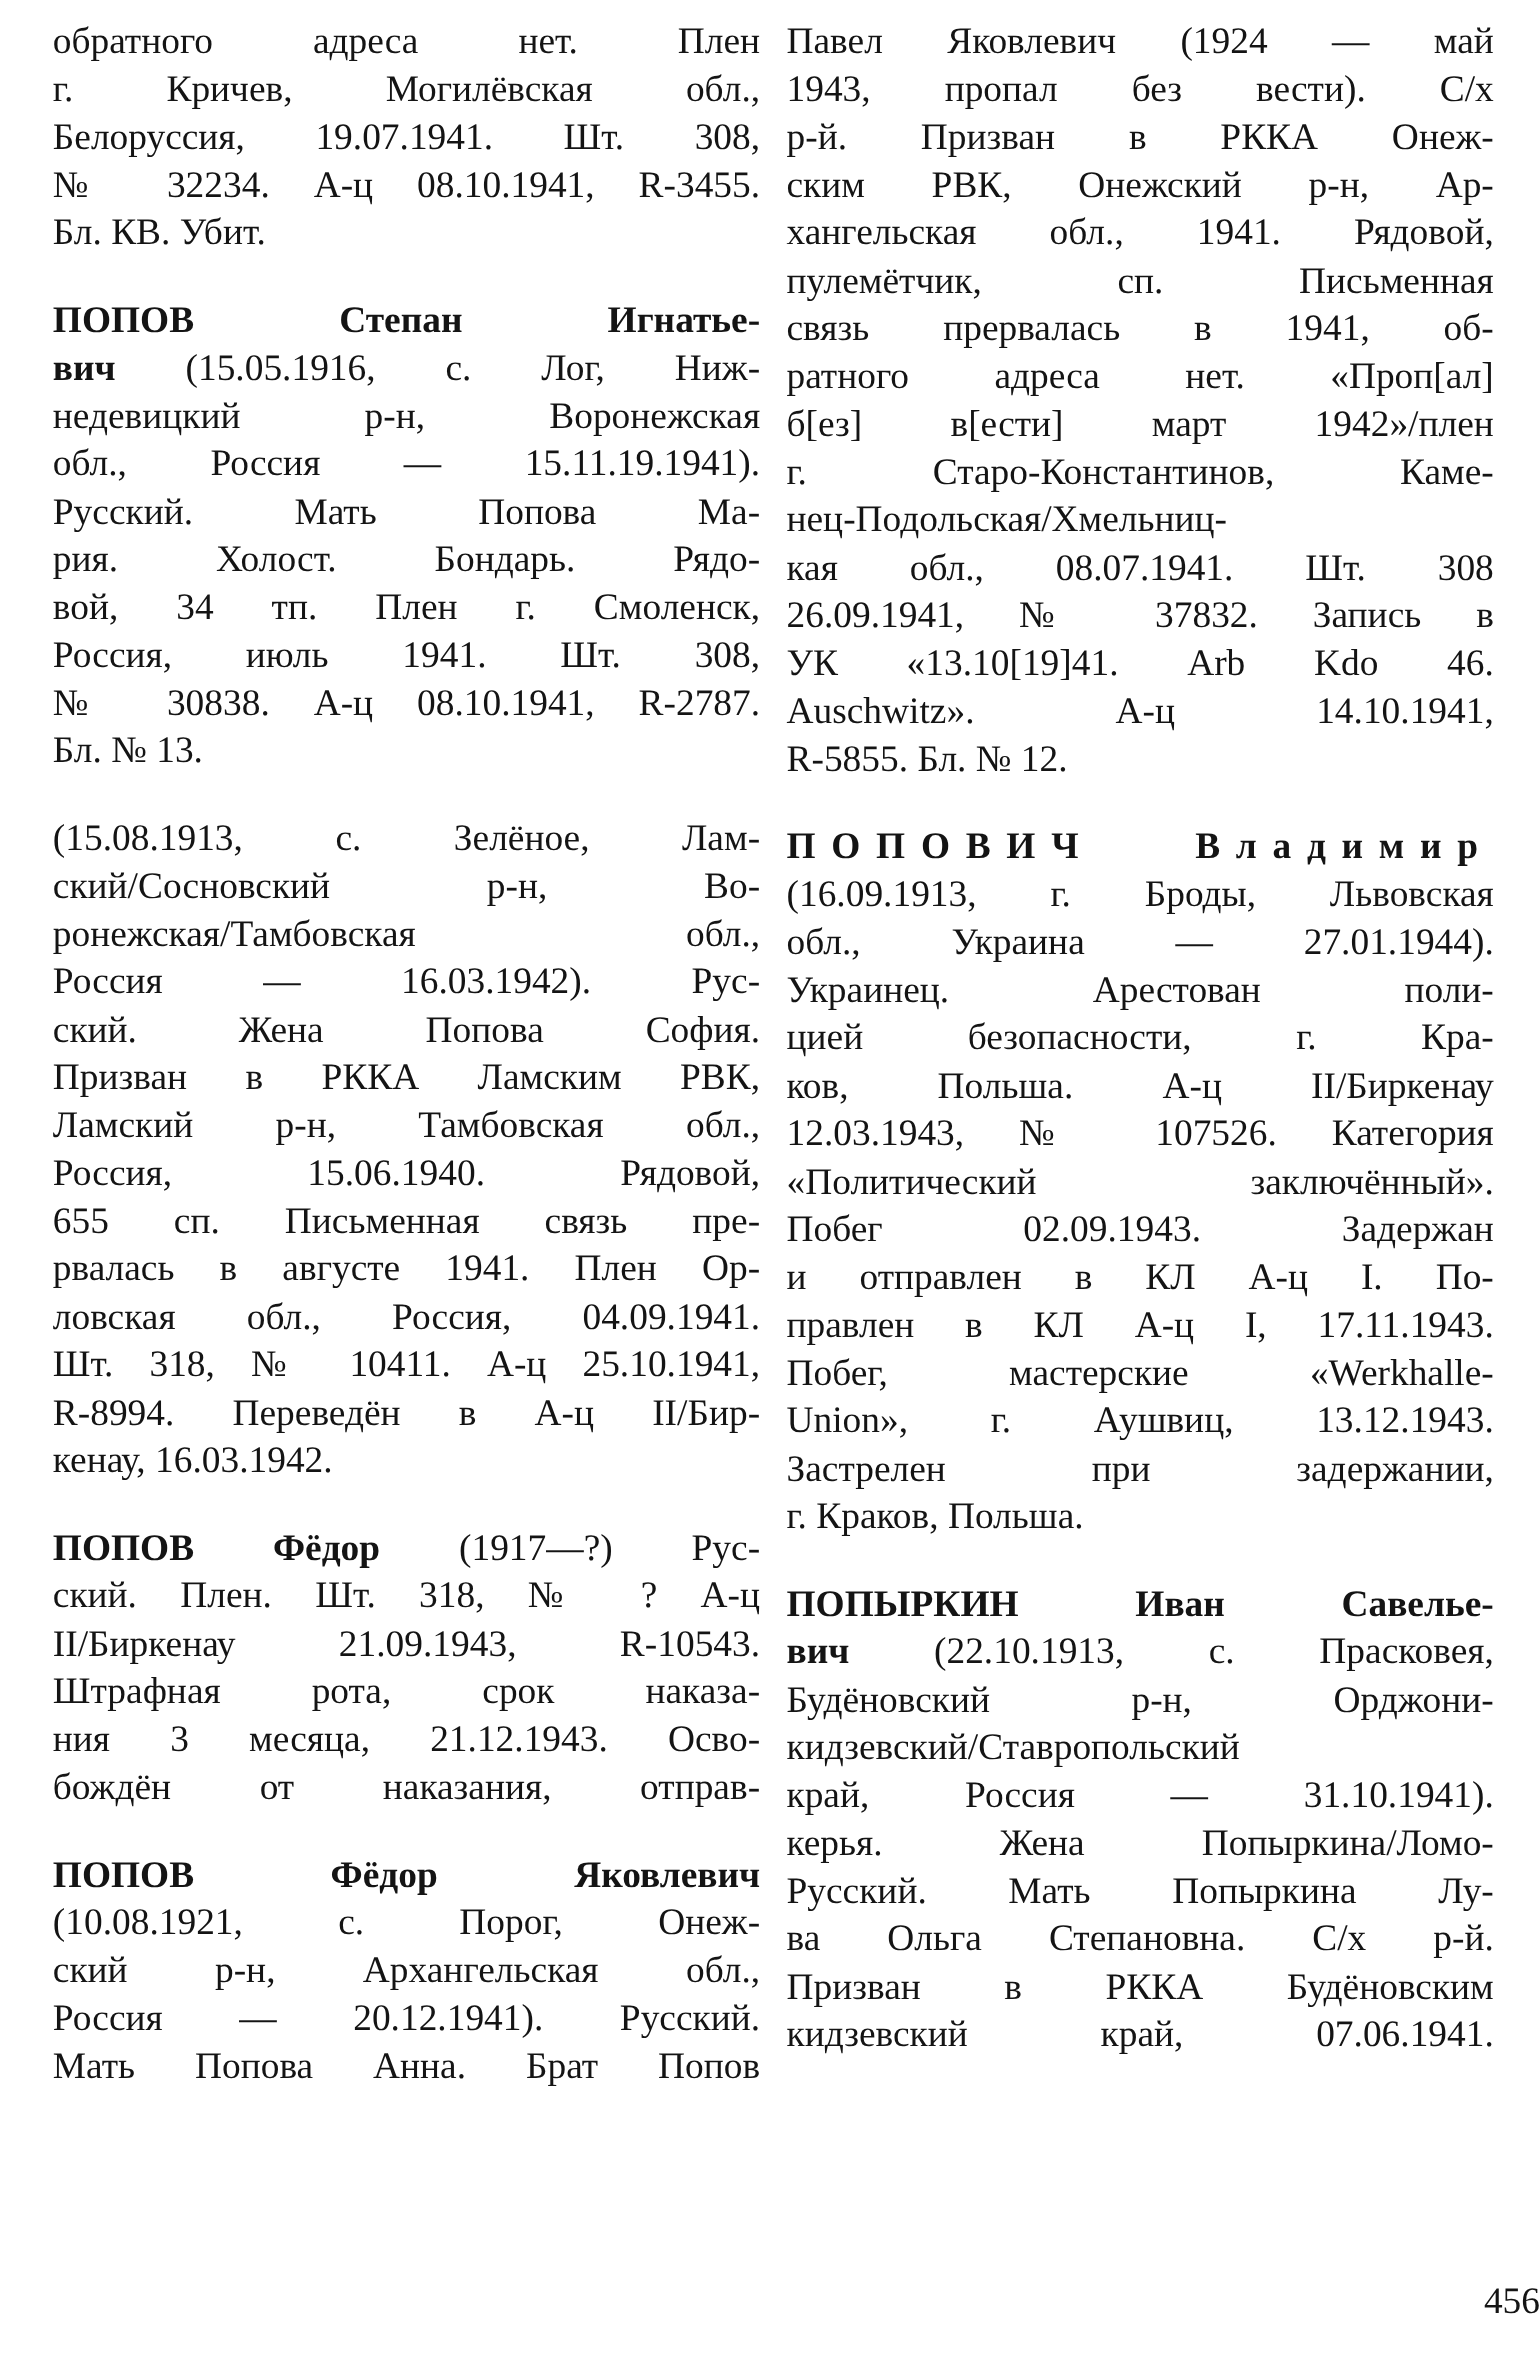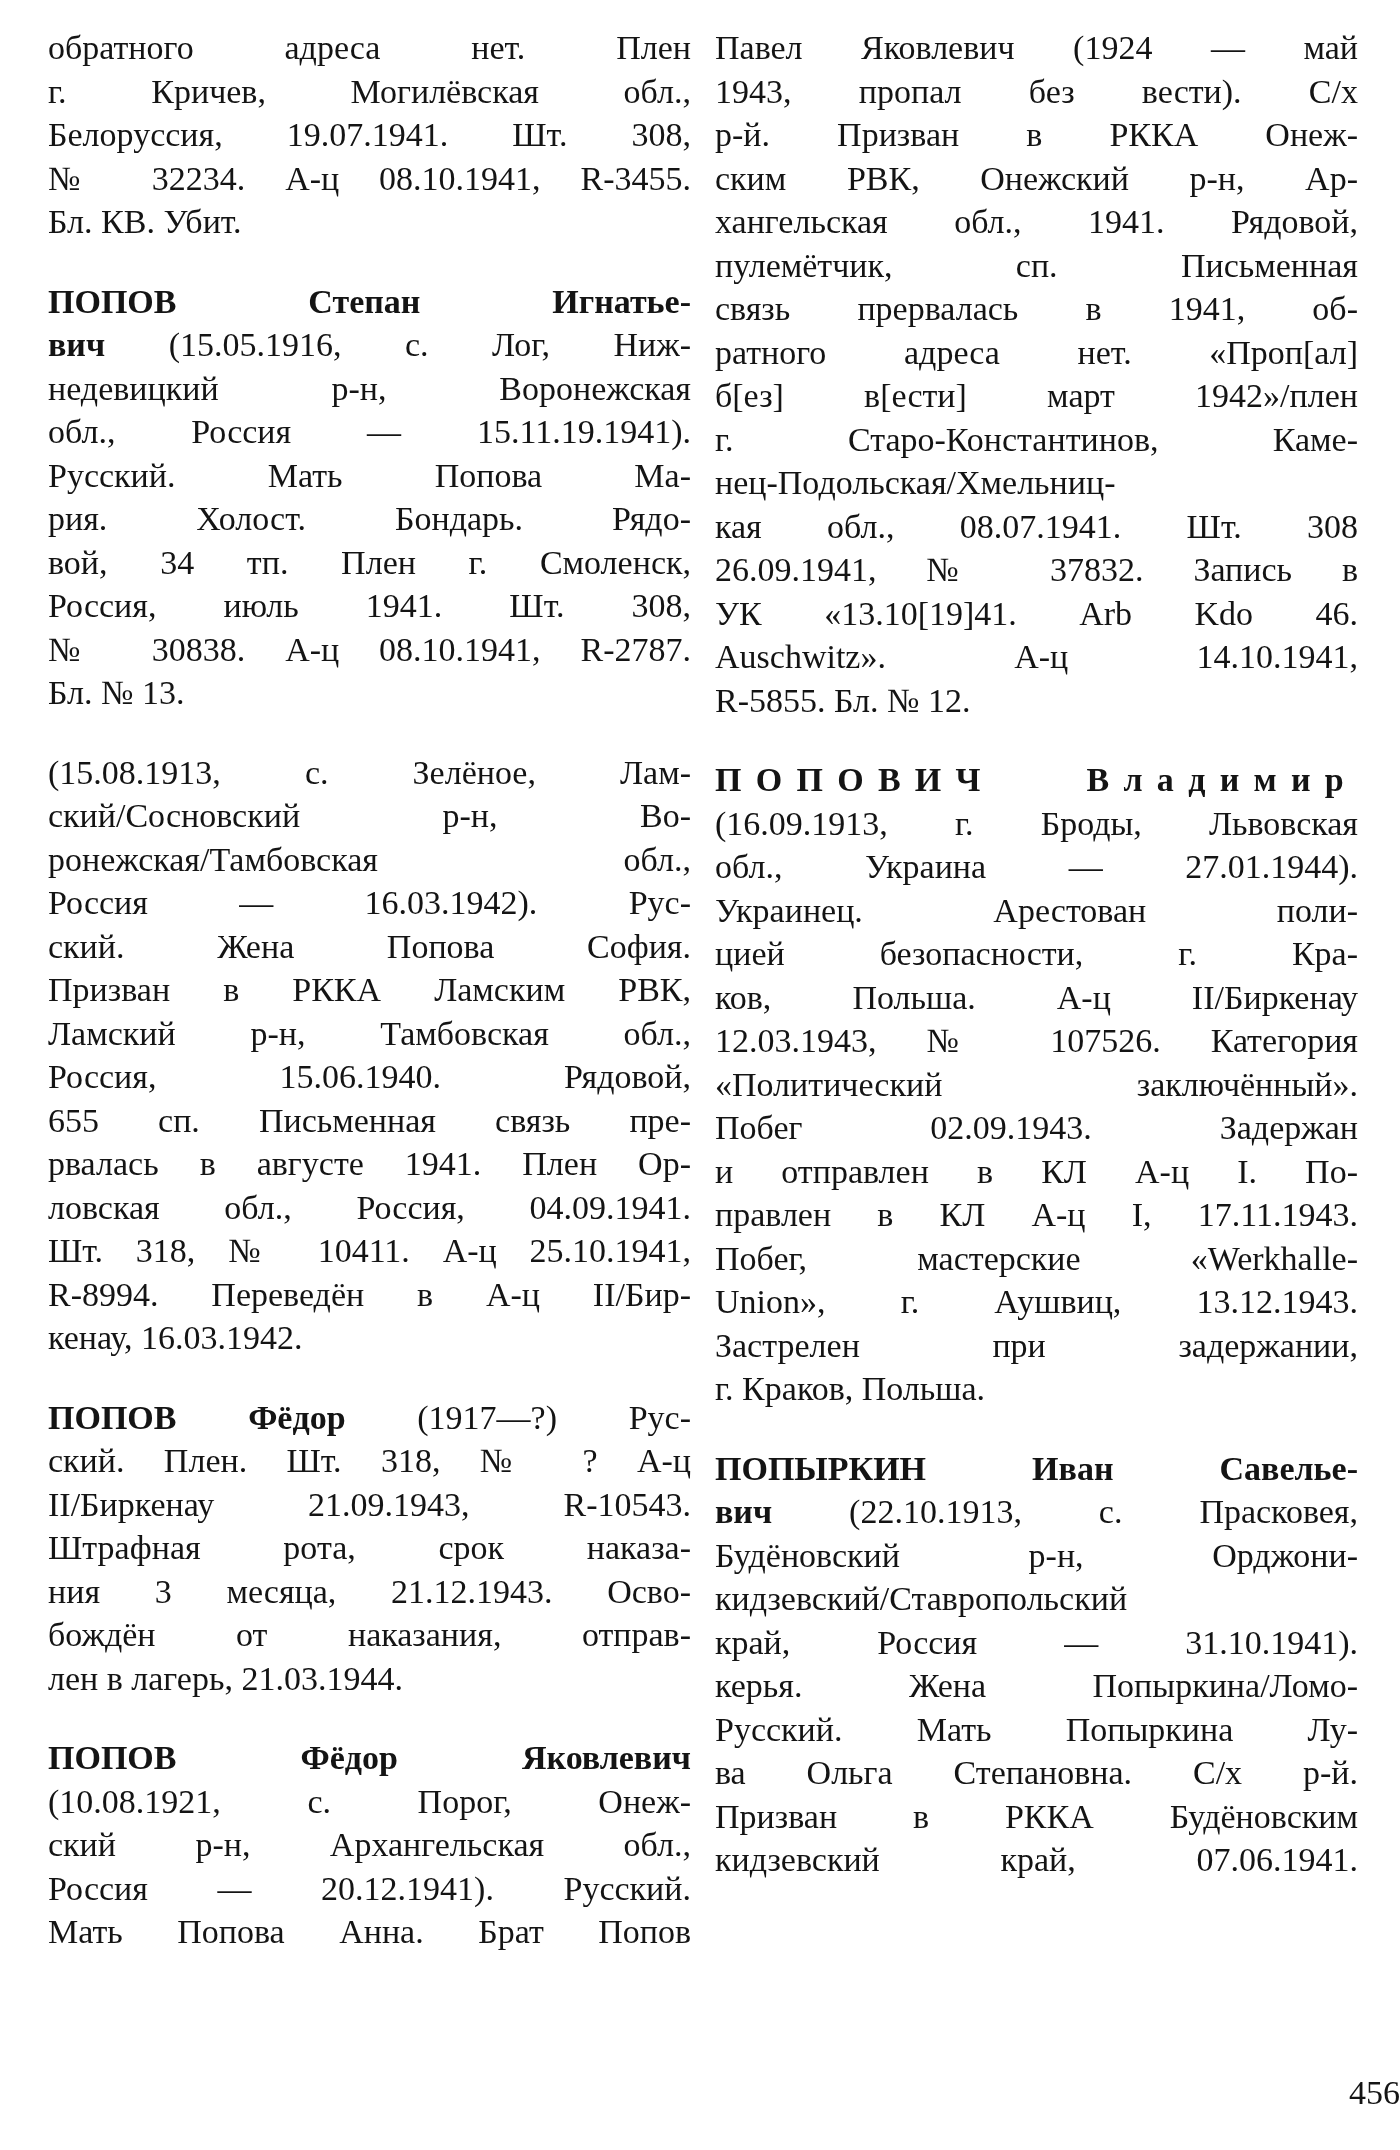--- a/index.html
+++ b/index.html
@@ -3,21 +3,21 @@
 <meta charset="utf-8">
 <style>
   html,body{margin:0;padding:0;background:#e8e8e8;}
   .page{
     width:1400px;height:2150px;background:#ffffff;color:#141414;
     position:relative;margin:0 auto;overflow:hidden;
     font-family:"Liberation Serif","DejaVu Serif",serif;
     font-size:34px;line-height:43.5px;
   }
   .cols{
-    display:flex;gap:24px;padding:26px 42px 0 48px;
+    display:flex;gap:24px;padding:16px 42px 0 48px;
   }
   .col{flex:1;min-width:0;}
   .para{margin:0;}
   .para + .para{margin-top:36px;}
   .line{
     text-align:justify;text-align-last:justify;
     white-space:normal;
   }
   .line.last{text-align-last:left;}
   .b{font-weight:bold;}
@@ -68,21 +68,20 @@
           <div class="line"><span>R-8994. Переведён в А-ц II/Бир-</span></div>
           <div class="line last"><span>кенау, 16.03.1942.</span></div>
         </div>
         <div class="para">
           <div class="line"><span class="b">ПОПОВ Фёдор</span><span> (1917—?) Рус-</span></div>
           <div class="line"><span>ский. Плен. Шт. 318, № ? А-ц</span></div>
           <div class="line"><span>II/Биркенау 21.09.1943, R-10543.</span></div>
           <div class="line"><span>Штрафная рота, срок наказа-</span></div>
           <div class="line"><span>ния 3 месяца, 21.12.1943. Осво-</span></div>
           <div class="line"><span>бождён от наказания, отправ-</span></div>
-          <div class="line last"><span>лен в лагерь, 21.03.1944.</span></div>
         </div>
         <div class="para">
           <div class="line"><span class="b">ПОПОВ Фёдор Яковлевич</span></div>
           <div class="line"><span>(10.08.1921, с. Порог, Онеж-</span></div>
           <div class="line"><span>ский р-н, Архангельская обл.,</span></div>
           <div class="line"><span>Россия — 20.12.1941). Русский.</span></div>
           <div class="line"><span>Мать Попова Анна. Брат Попов</span></div>
         </div>
       </div>
     <div class="col">

